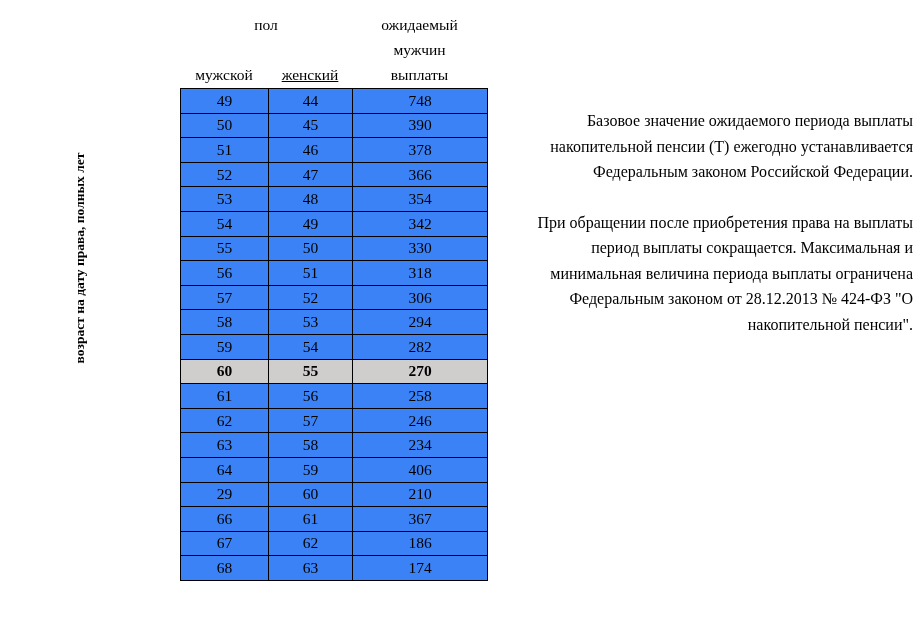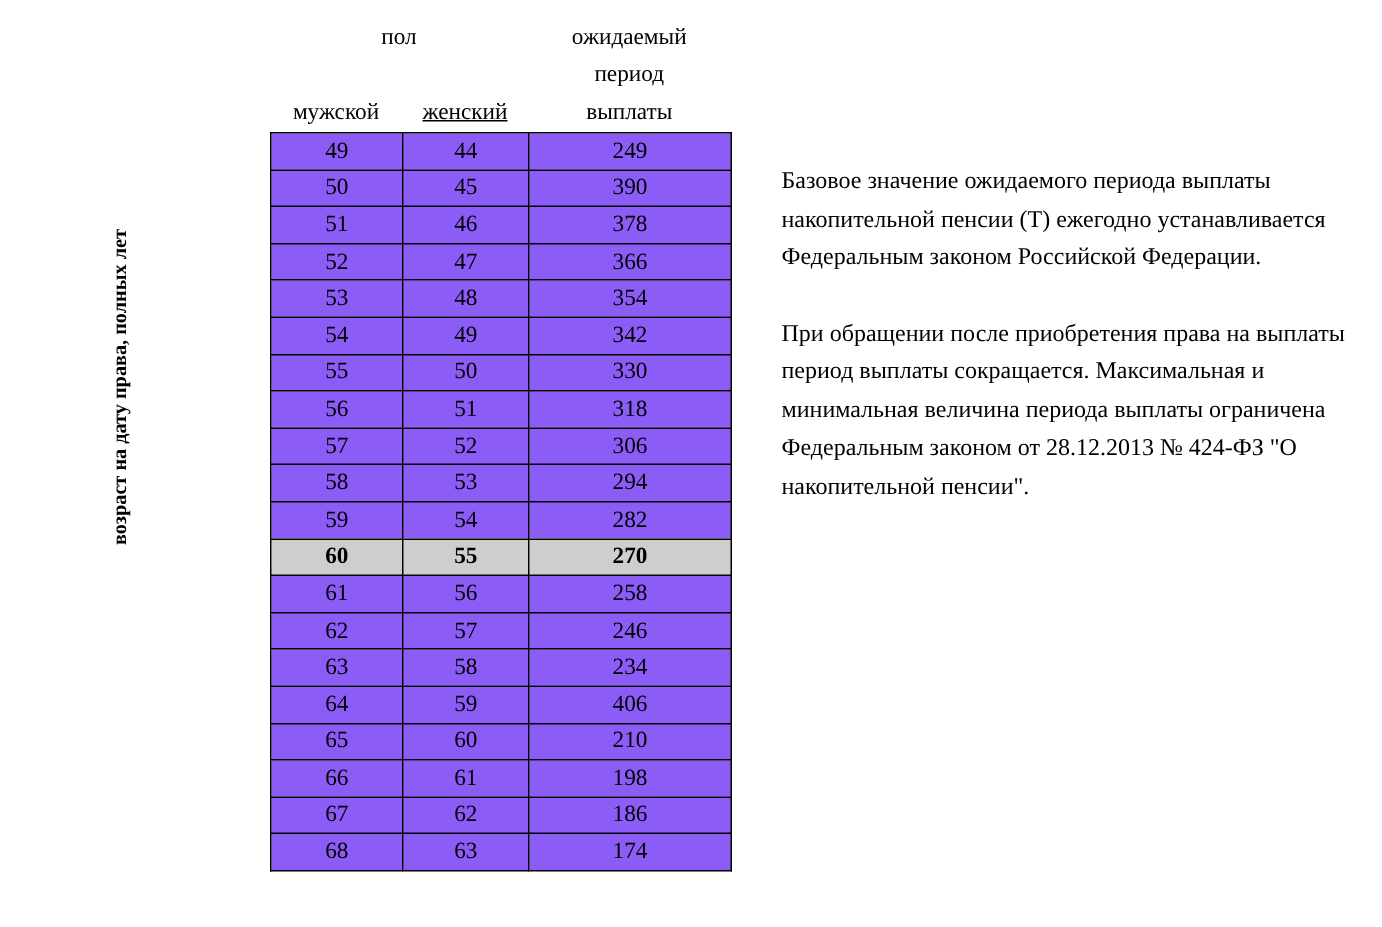--- a/index.html
+++ b/index.html
@@ -97,73 +97,73 @@
   #data-table col.c-male   { width: 88px; }
   #data-table col.c-female { width: 84px; }
   #data-table col.c-period { width: 135px; }
   #data-table td {
     border: 1px solid #000000;
     height: 23.6px;
     text-align: center;
     vertical-align: middle;
     font-size: 15.5px;
     padding: 0;
-    background: #8b5cf6;
+    background: #3b82f6;
   }
   #data-table tr.highlight td {
     background: #d0cdcd;
     font-weight: bold;
   }
 
   
   #text-block {
     position: absolute;
     left: 521px;
     top: 108px;
     width: 392px;
   }
   .para {
     font-size: 16px;
     line-height: 25.5px;
     margin: 0 0 25px 0;
-    text-align: left;
+    text-align: right;
   }
   .para:last-child { margin-bottom: 0; }
 </style>
 </head>
 <body>
 
 <div id="table-block">
 
   <div id="vertical-caption">возраст на дату права, полных лет</div>
 
   <div id="table-header">
     <div id="head-row-top">
       <div class="head-cell" id="head-pol">пол</div>
       <div class="head-cell" id="head-male">мужской</div>
       <div class="head-cell" id="head-female">женский</div>
       <div class="head-cell" id="head-period">
         <div>ожидаемый</div>
-        <div>период</div>
+        <div>мужчин</div>
         <div>выплаты</div>
       </div>
     </div>
   </div>
 
   <table id="data-table">
     <colgroup>
       <col class="c-male">
       <col class="c-female">
       <col class="c-period">
     </colgroup>
     <tbody id="table-body">
         <tr>
           <td>49</td>
           <td>44</td>
-          <td>249</td>
+          <td>748</td>
         </tr>
         <tr>
           <td>50</td>
           <td>45</td>
           <td>390</td>
         </tr>
         <tr>
           <td>51</td>
           <td>46</td>
           <td>378</td>
@@ -227,28 +227,28 @@
           <td>63</td>
           <td>58</td>
           <td>234</td>
         </tr>
         <tr>
           <td>64</td>
           <td>59</td>
           <td>406</td>
         </tr>
         <tr>
-          <td>65</td>
+          <td>29</td>
           <td>60</td>
           <td>210</td>
         </tr>
         <tr>
           <td>66</td>
           <td>61</td>
-          <td>198</td>
+          <td>367</td>
         </tr>
         <tr>
           <td>67</td>
           <td>62</td>
           <td>186</td>
         </tr>
         <tr>
           <td>68</td>
           <td>63</td>
           <td>174</td>

